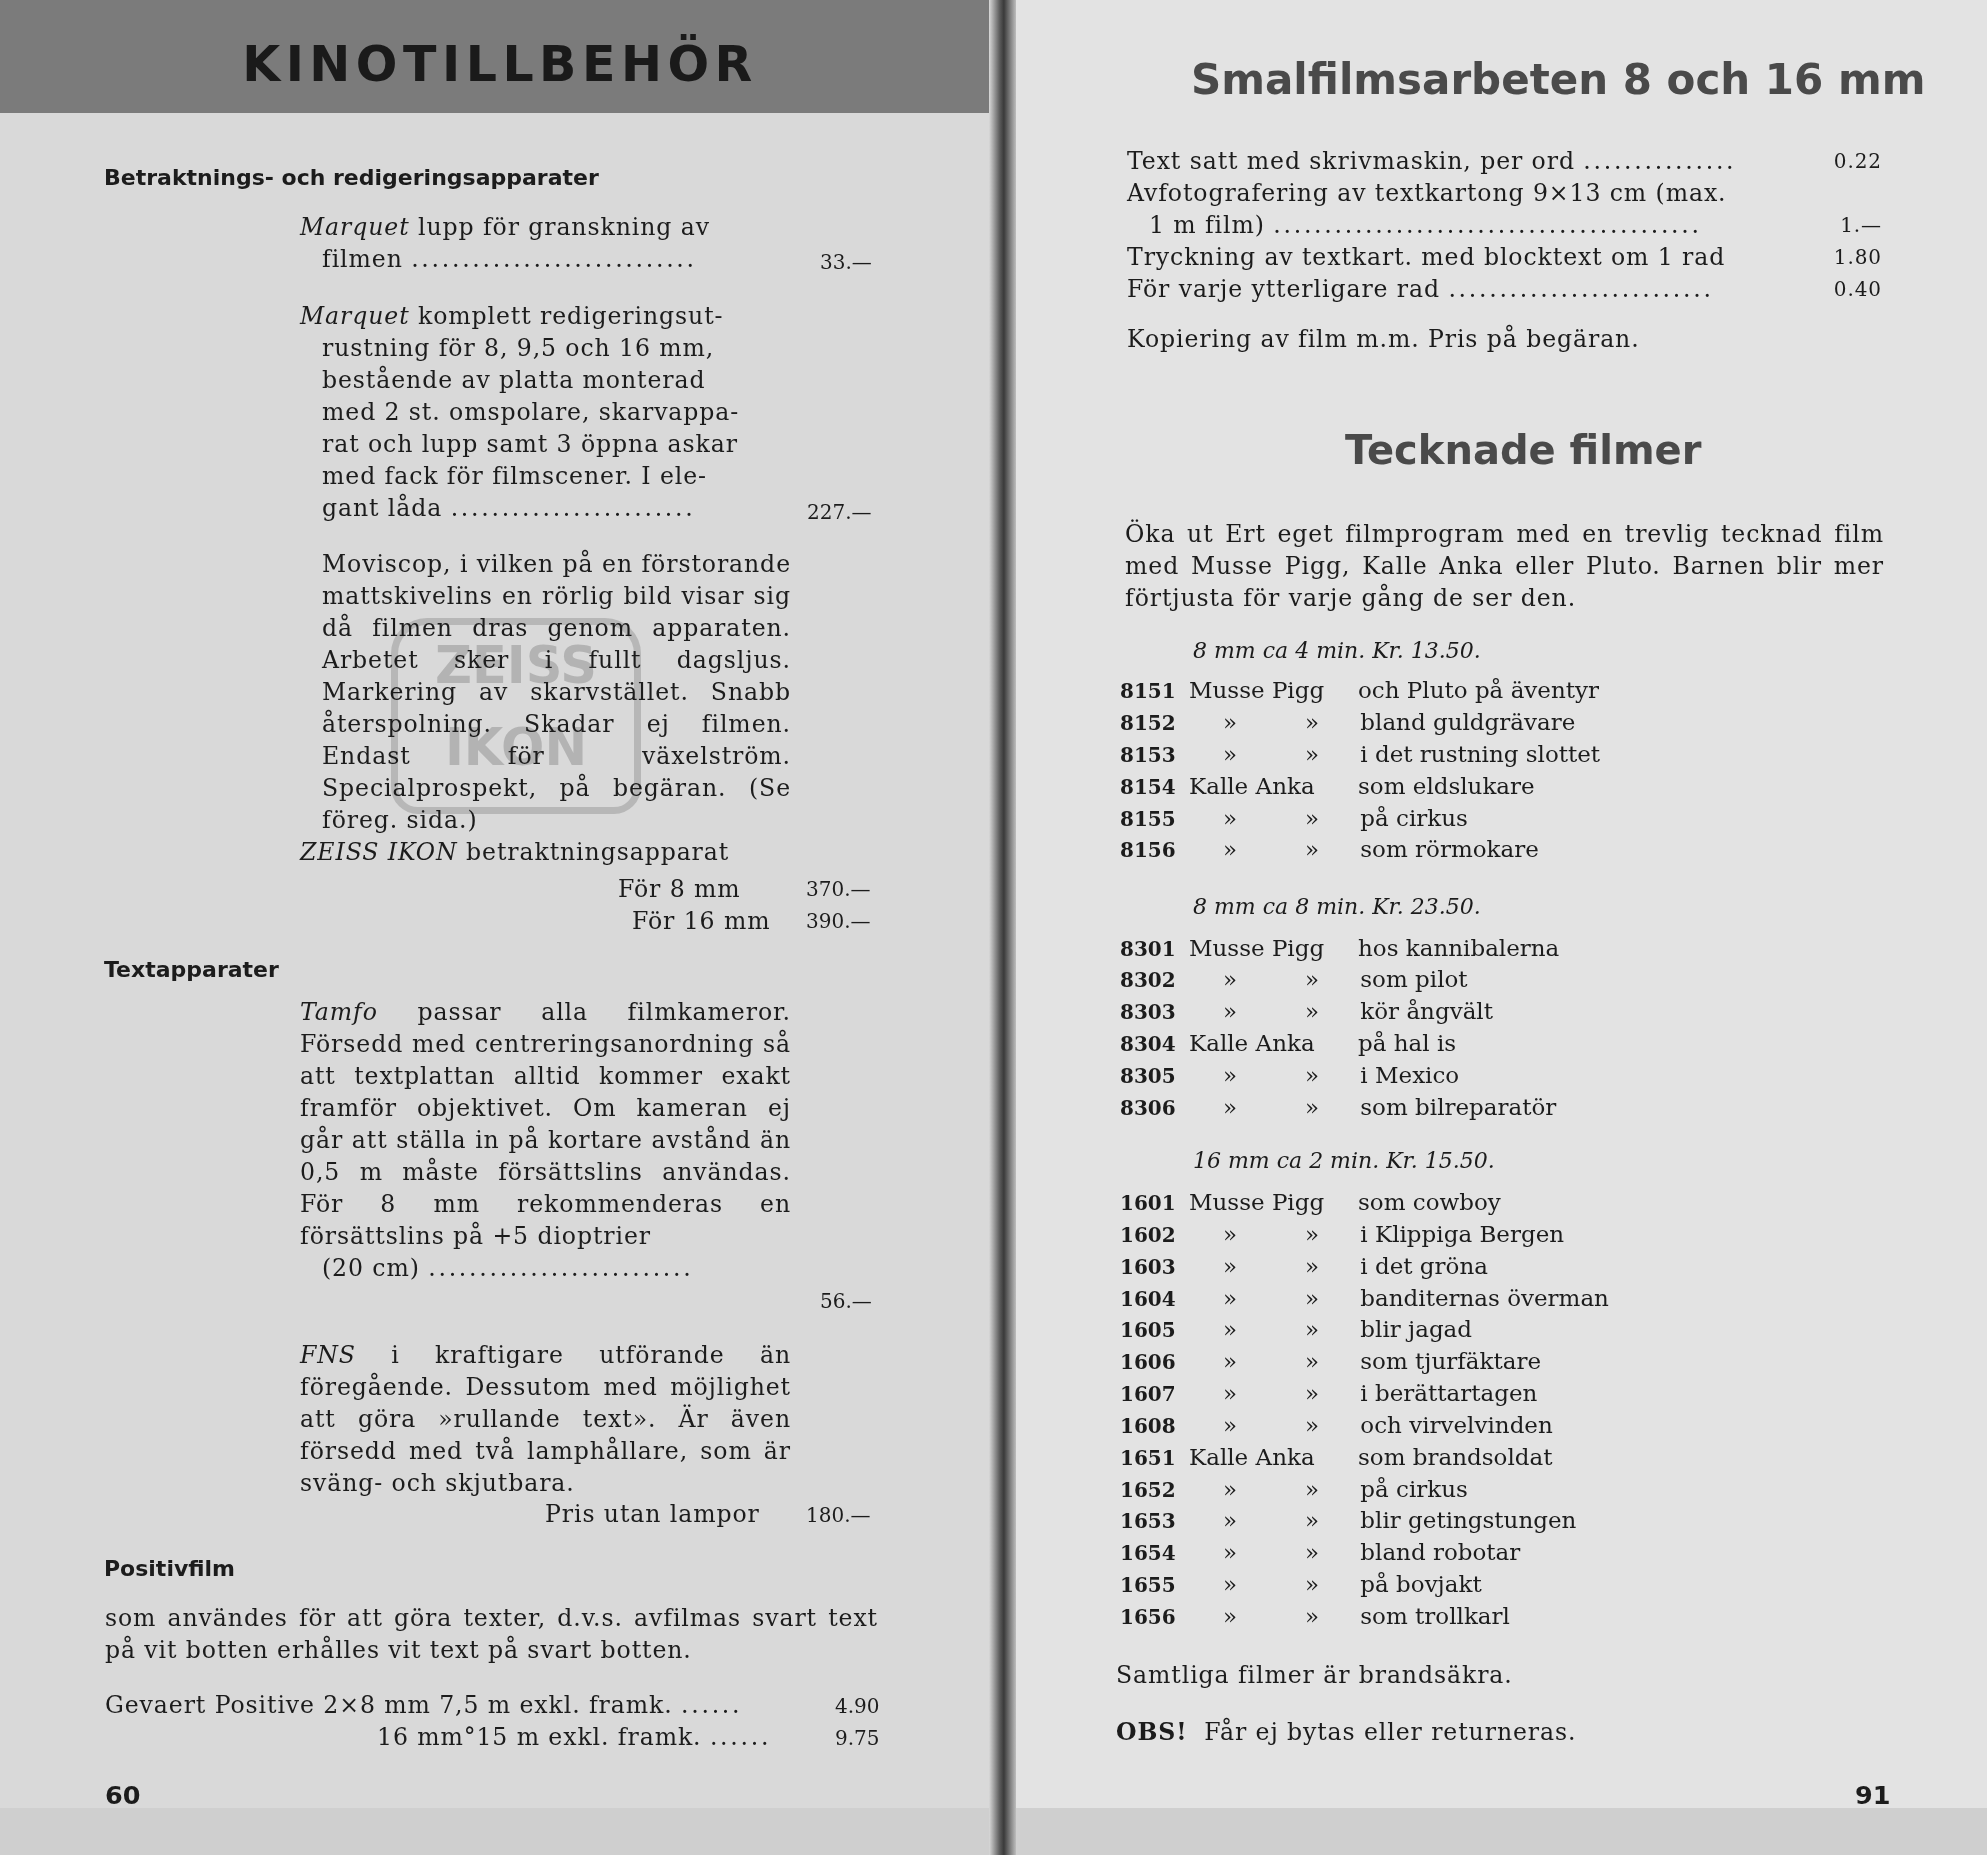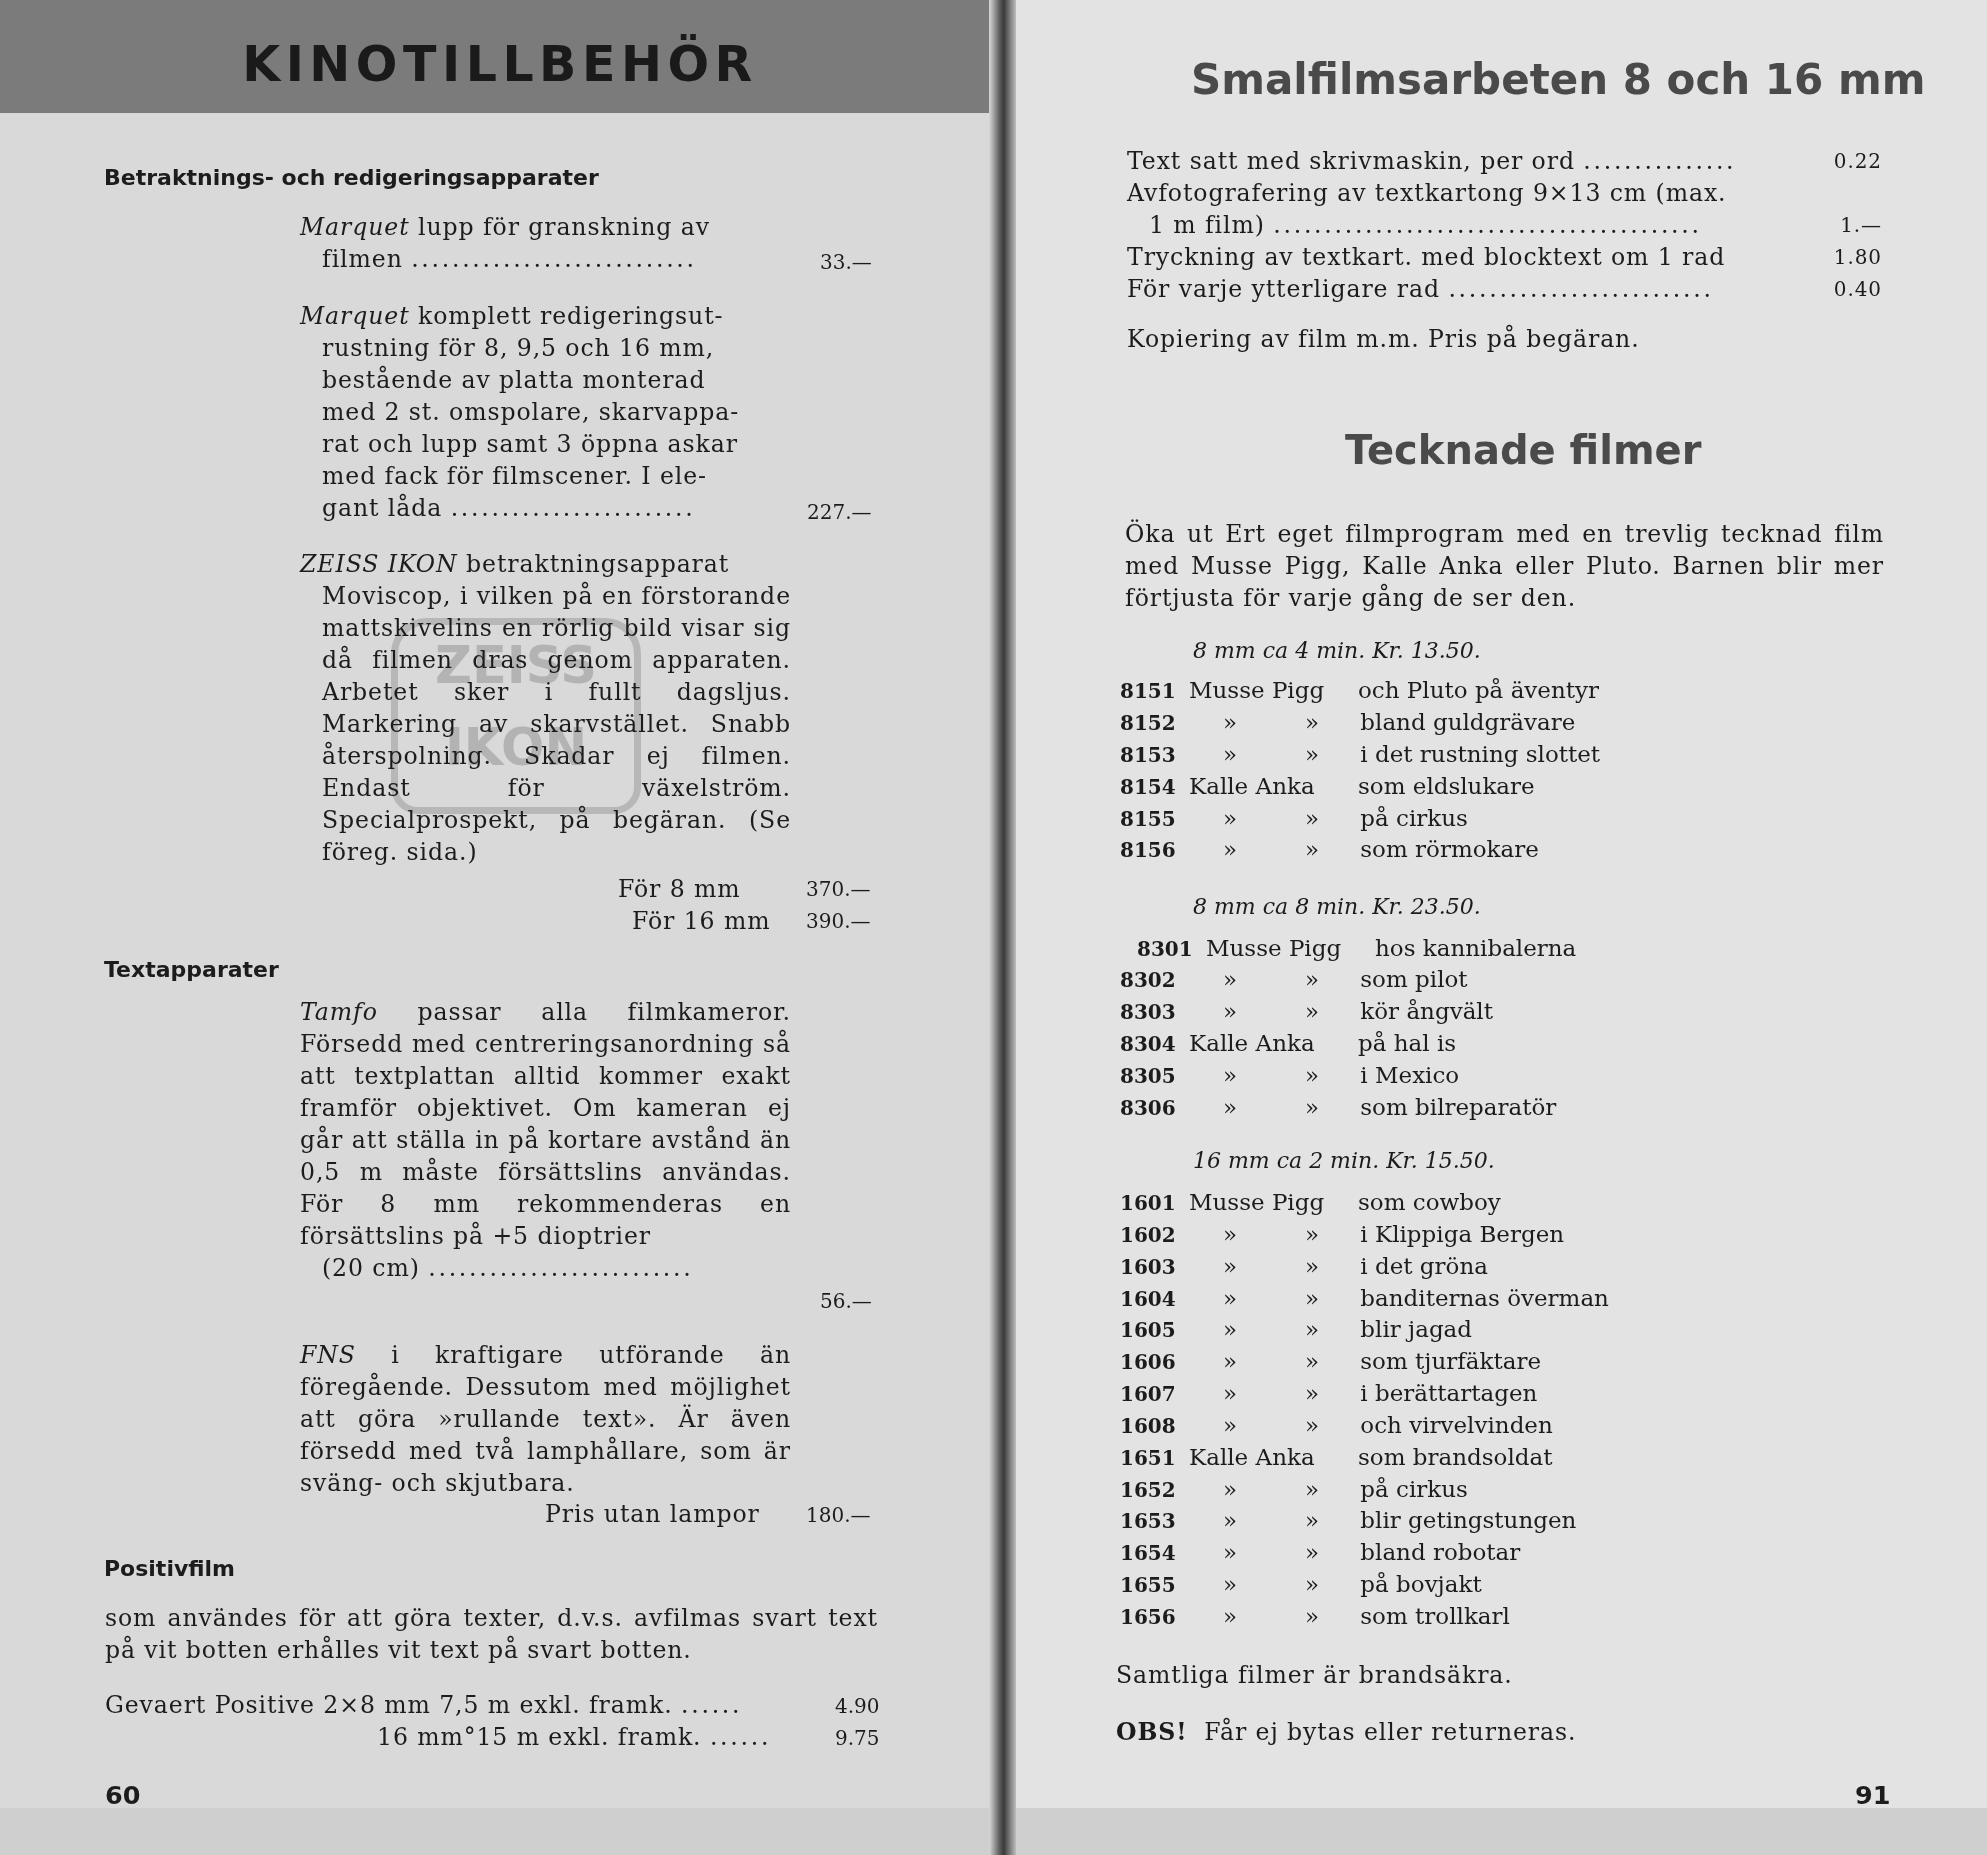--- a/index.html
+++ b/index.html
@@ -45,22 +45,22 @@
     <div style="padding-left:22px;">med 2 st. omspolare, skarvappa-</div>
     <div style="padding-left:22px;">rat och lupp samt 3 öppna askar</div>
     <div style="padding-left:22px;">med fack för filmscener. I ele-</div>
     <div style="padding-left:22px;"><span>gant låda</span> <span class="dots">........................</span></div>
   </div>
   <div class="price" style="left:807px;top:500px;">227.—</div>
 
   <div style="position:absolute;left:391px;top:618px;width:236px;height:182px;border:7.3px solid rgba(120,120,120,0.35);border-radius:36px 36px 27px 27px;color:rgba(110,110,110,0.35);font-family:'DejaVu Sans',sans-serif;font-weight:bold;font-size:51px;text-align:center;line-height:82px;">ZEISS IKON</div>
 
   <div class="body" style="left:300px;top:548px;width:491px;text-align:justify;">
+    <div style="padding-left:22px;text-align:justify;">Moviscop, i vilken på en förstorande mattskivelins en rörlig bild visar sig då filmen dras genom apparaten. Arbetet sker i fullt dagsljus. Markering av skarvstället. Snabb återspolning. Skadar ej filmen. Endast för växelström. Specialprospekt, på begäran. (Se föreg. sida.)</div>
     <div><i>ZEISS IKON</i><span> betraktningsapparat</span></div>
-    <div style="padding-left:22px;text-align:justify;">Moviscop, i vilken på en förstorande mattskivelins en rörlig bild visar sig då filmen dras genom apparaten. Arbetet sker i fullt dagsljus. Markering av skarvstället. Snabb återspolning. Skadar ej filmen. Endast för växelström. Specialprospekt, på begäran. (Se föreg. sida.)</div>
   </div>
   <div class="body" style="left:618px;top:873px;">För  8 mm</div>
   <div class="price" style="left:806px;top:877px;">370.—</div>
   <div class="body" style="left:632px;top:905px;">För 16 mm</div>
   <div class="price" style="left:806px;top:909px;">390.—</div>
 
   <div class="sec" style="left:104px;top:957px;">Textapparater</div>
 
   <div class="body" style="left:300px;top:996px;width:491px;text-align:justify;">
     <div style="text-indent:0;"><i>Tamfo</i><span> passar alla filmkameror. Försedd med centreringsanordning så att textplattan alltid kommer exakt framför objektivet. Om kameran ej går att ställa in på kortare avstånd än 0,5 m måste försättslins användas. För 8 mm rekommenderas en försättslins på +5 dioptrier</span></div>
@@ -117,21 +117,21 @@
 <div id="g0">
     <div class="row" style="top: 677px;"><span class="num">8151</span><span style="display: inline-block; width: 169px;">Musse Pigg</span><span>och Pluto på äventyr</span></div>
     <div class="row" style="top: 709px;"><span class="num">8152</span><span class="a">»</span><span class="b">»</span><span> </span><span>bland guldgrävare</span></div>
     <div class="row" style="top: 741px;"><span class="num">8153</span><span class="a">»</span><span class="b">»</span><span> </span><span>i det rustning slottet</span></div>
     <div class="row" style="top: 773px;"><span class="num">8154</span><span style="display: inline-block; width: 169px;">Kalle Anka</span><span>som eldslukare</span></div>
     <div class="row" style="top: 805px;"><span class="num">8155</span><span class="a">»</span><span class="b">»</span><span> </span><span>på cirkus</span></div>
     <div class="row" style="top: 836px;"><span class="num">8156</span><span class="a">»</span><span class="b">»</span><span> </span><span>som rörmokare</span></div>
   </div>
 <div class="subhead" style="top:894px;"><i>8 mm ca 8 min. Kr. 23.50.</i></div>
 <div id="g1">
-    <div class="row" style="top: 935px; margin-left: 17px;"><span class="num">8301</span><span style="display: inline-block; width: 169px;">Musse Pigg</span><span>hos kannibalerna</span></div>
+    <div class="row" style="top: 935px;"><span class="num">8301</span><span style="display: inline-block; width: 169px;">Musse Pigg</span><span>hos kannibalerna</span></div>
     <div class="row" style="top: 966px;"><span class="num">8302</span><span class="a">»</span><span class="b">»</span><span> </span><span>som pilot</span></div>
     <div class="row" style="top: 998px;"><span class="num">8303</span><span class="a">»</span><span class="b">»</span><span> </span><span>kör ångvält</span></div>
     <div class="row" style="top: 1030px;"><span class="num">8304</span><span style="display: inline-block; width: 169px;">Kalle Anka</span><span>på hal is</span></div>
     <div class="row" style="top: 1062px;"><span class="num">8305</span><span class="a">»</span><span class="b">»</span><span> </span><span>i Mexico</span></div>
     <div class="row" style="top: 1094px;"><span class="num">8306</span><span class="a">»</span><span class="b">»</span><span> </span><span>som bilreparatör</span></div>
   </div>
 <div class="subhead" style="top:1148px;"><i>16 mm ca 2 min. Kr. 15.50.</i></div>
 <div id="g2">
     <div class="row" style="top: 1189px;"><span class="num">1601</span><span style="display: inline-block; width: 169px;">Musse Pigg</span><span>som cowboy</span></div>
     <div class="row" style="top: 1221px;"><span class="num">1602</span><span class="a">»</span><span class="b">»</span><span> </span><span>i Klippiga Bergen</span></div>

